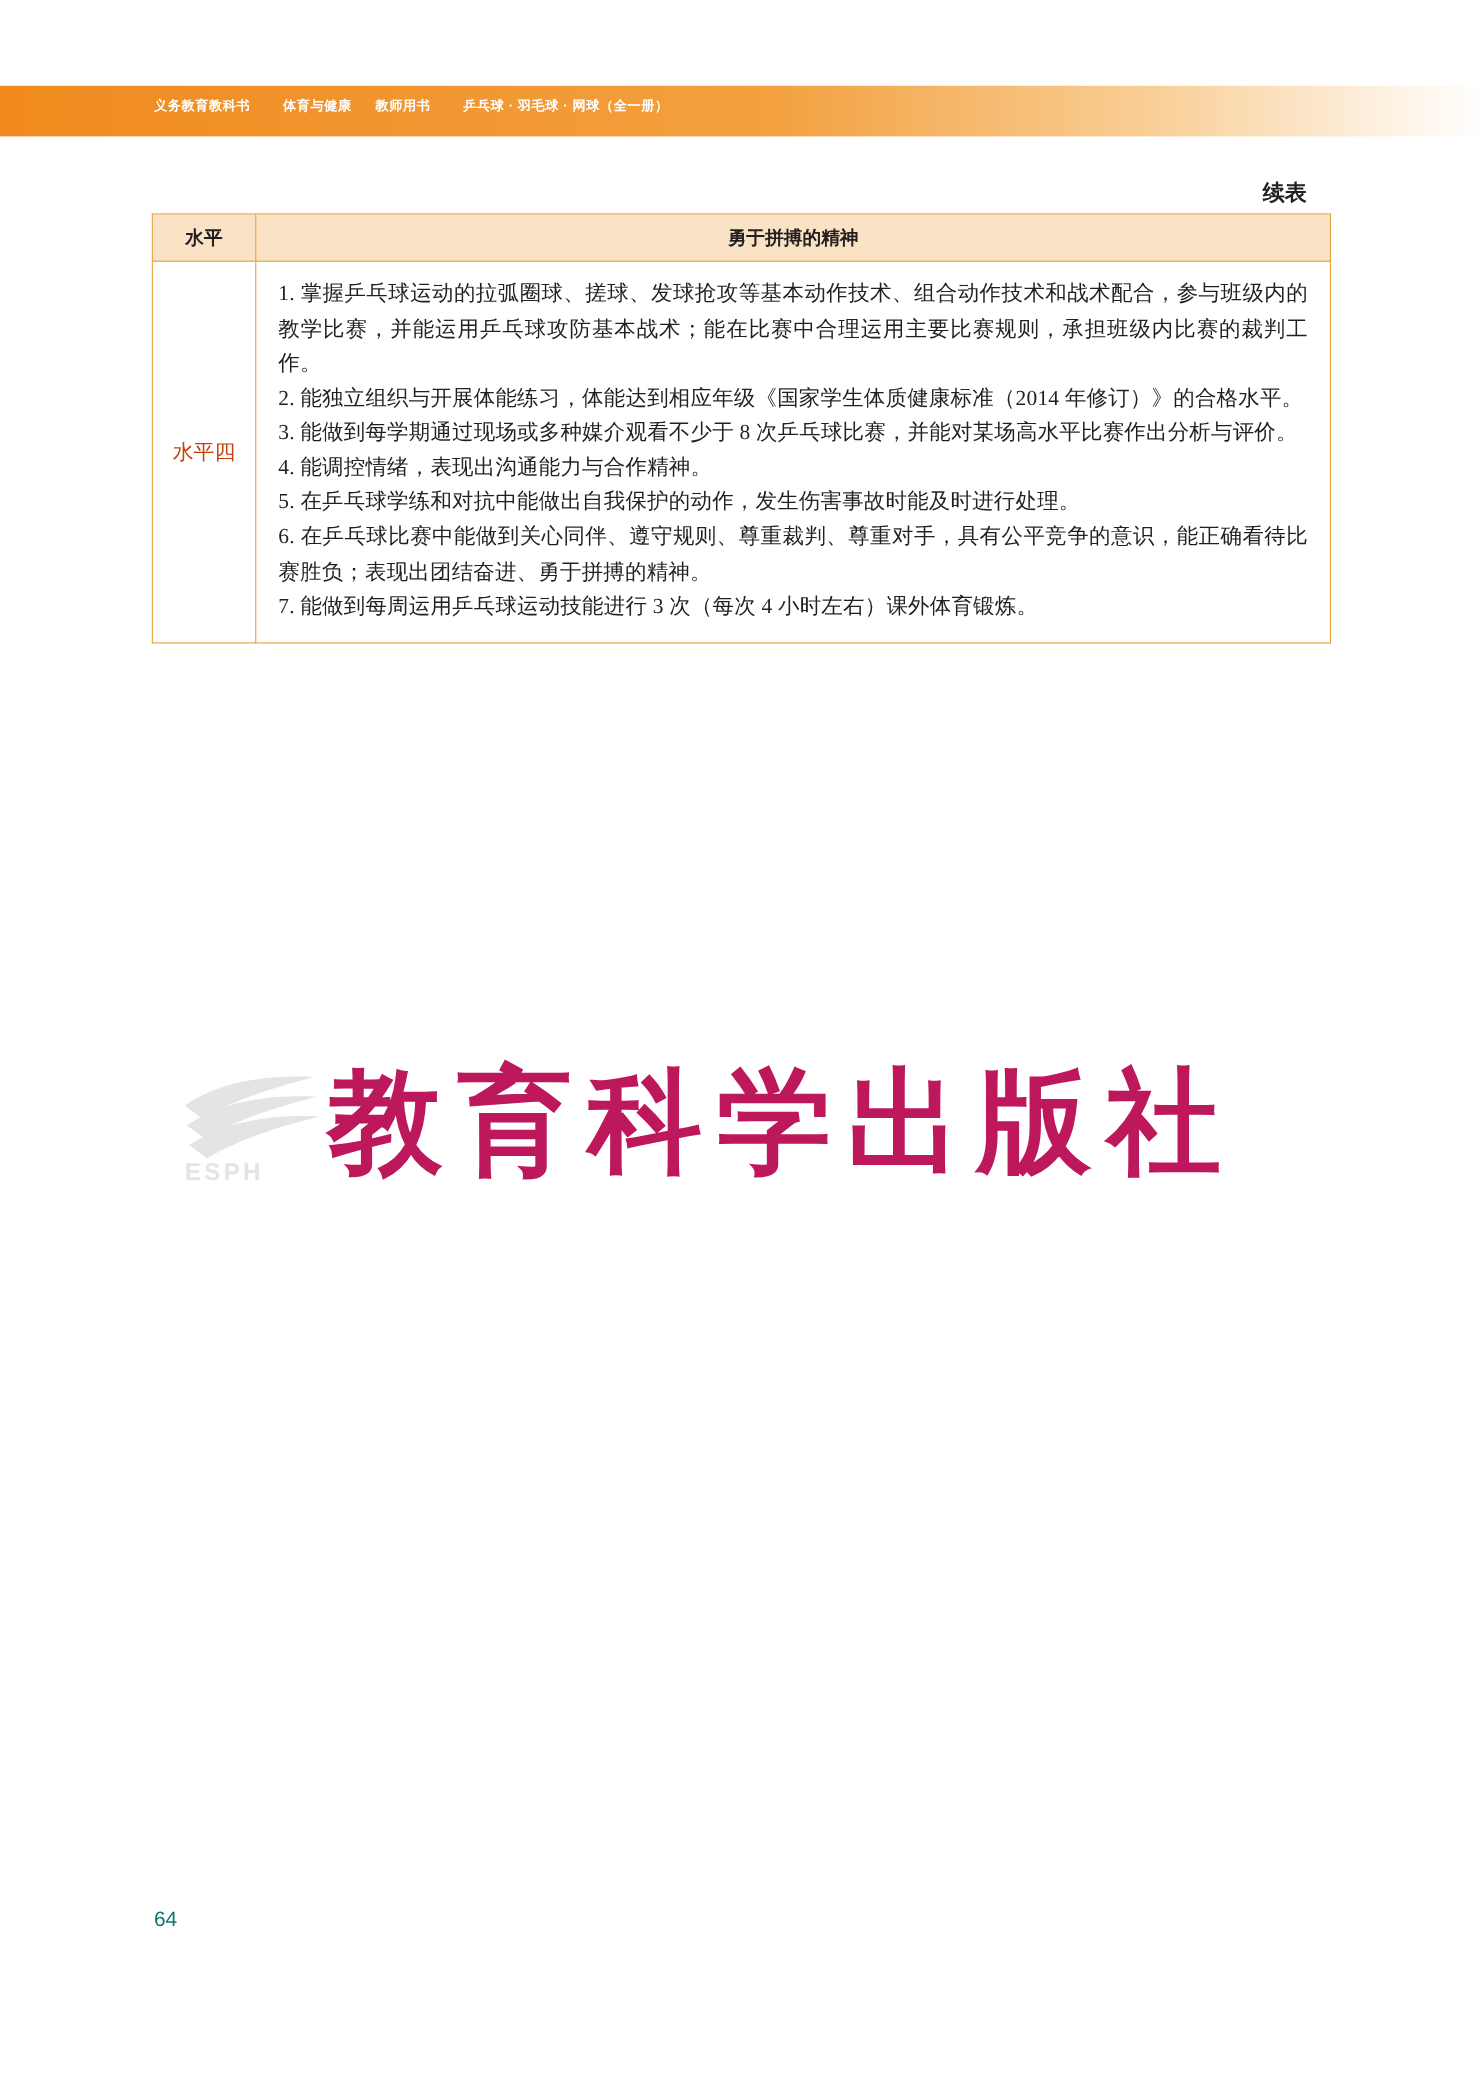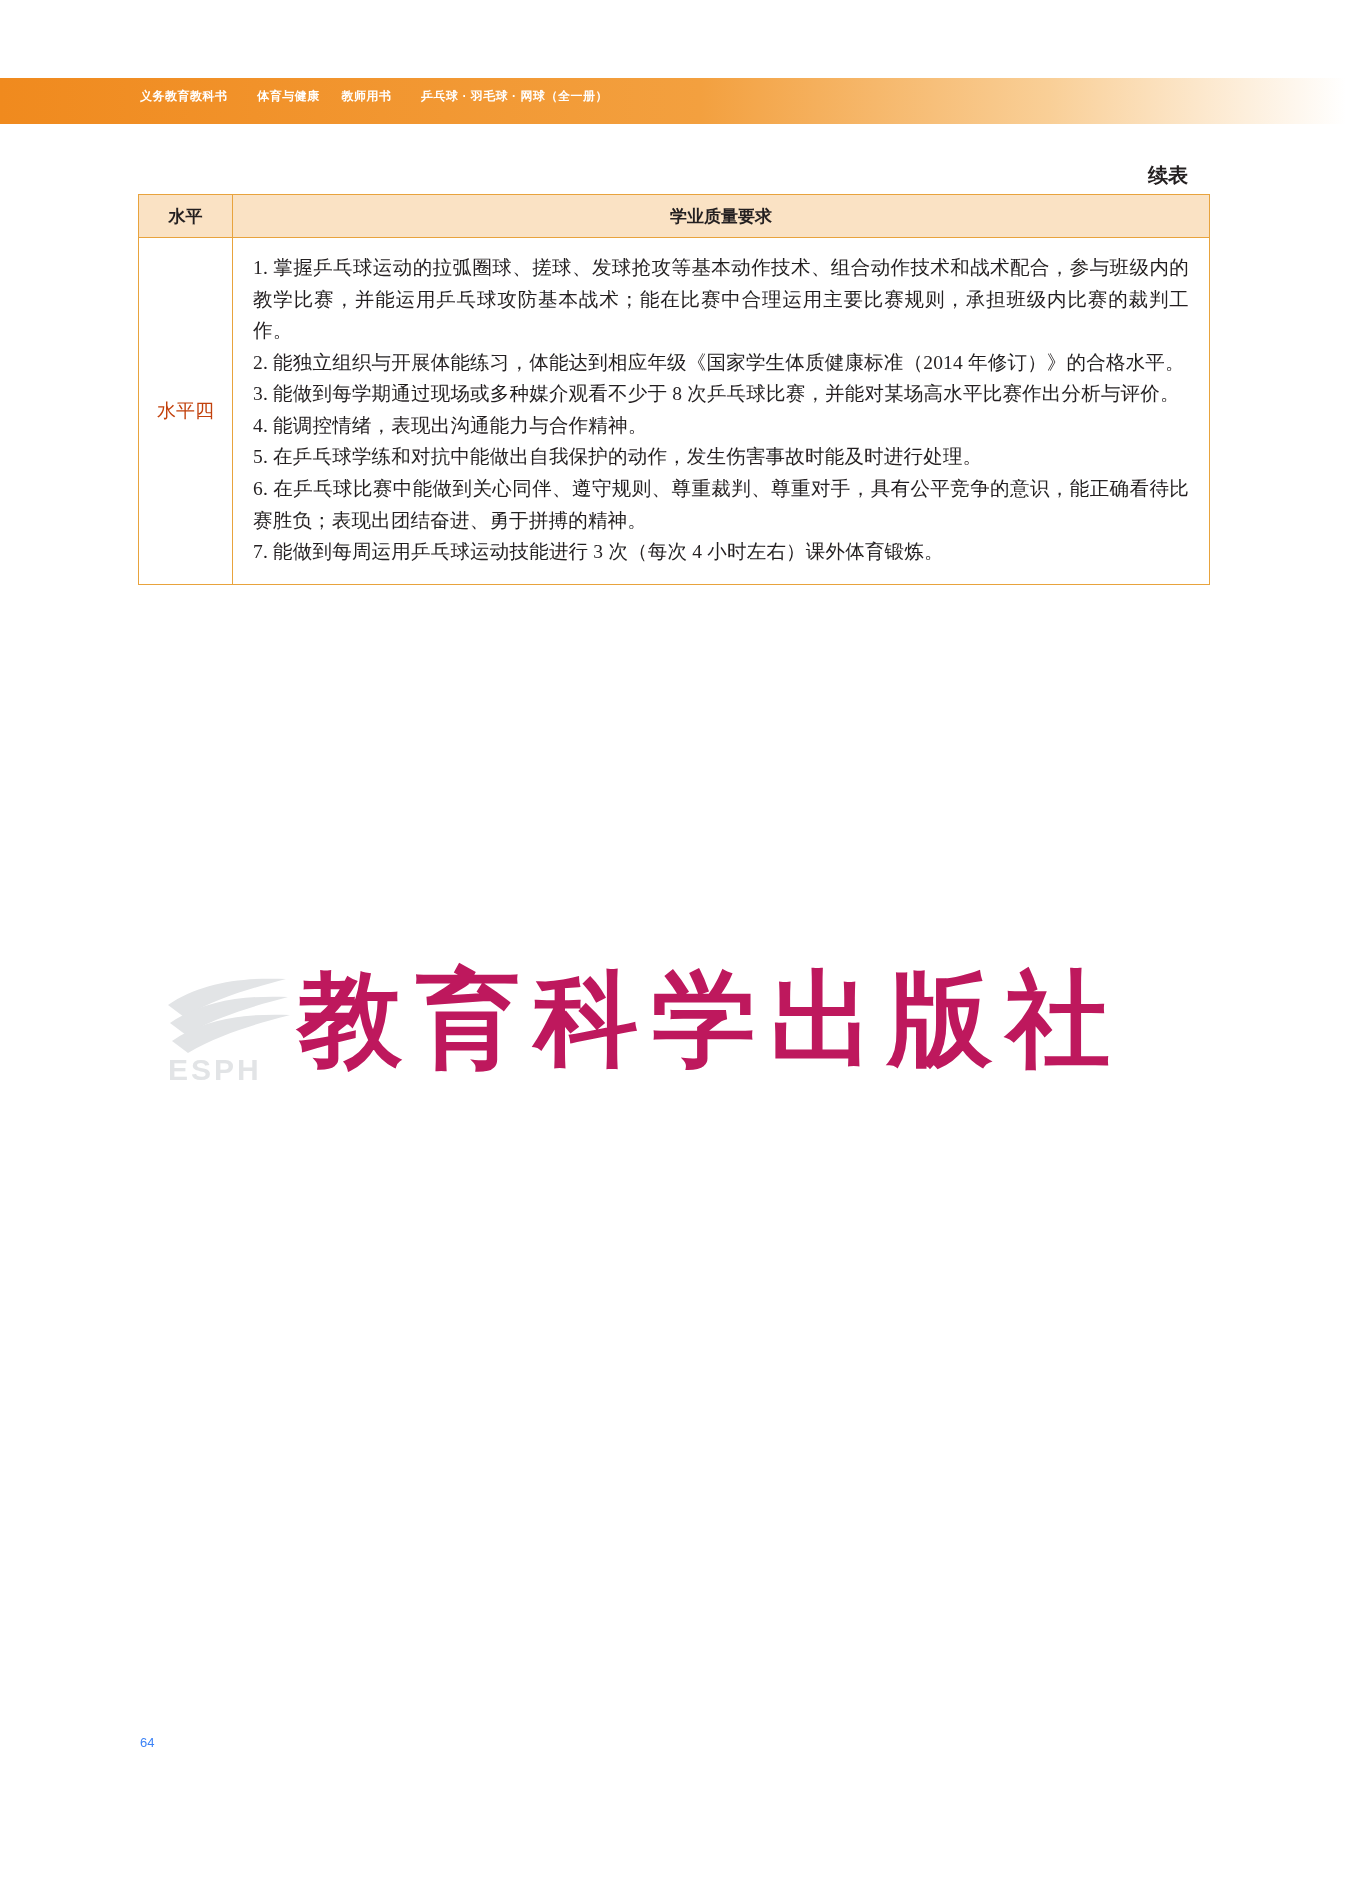--- a/index.html
+++ b/index.html
@@ -109,21 +109,21 @@
     width: 840px;
     height: 150px;
     pointer-events: none;
     user-select: none;
   }
   .wm-esph {
     position: absolute;
     left: 18px;
     top: 98px;
     font-family: "Liberation Sans", "DejaVu Sans", sans-serif;
-    font-size: 30px;
+    font-size: 22px;
     font-weight: bold;
     letter-spacing: 3px;
     color: #e2e4e6;
   }
   .wm-cn {
     position: absolute;
     left: 148px;
     top: -4px;
     font-family: "Liberation Serif", "DejaVu Serif", serif;
     font-size: 104px;
@@ -137,22 +137,22 @@
     left: 10px;
     top: 4px;
   }
 
   
   .page-num {
     position: absolute;
     left: 140px;
     top: 1735px;
     font-family: "Liberation Sans", "DejaVu Sans", sans-serif;
-    font-size: 13px;
-    color: #3b82f6;
+    font-size: 19px;
+    color: #0f766e;
   }
 </style>
 </head>
 <body>
 
 <div class="header-band"></div>
 <div class="header-text">
   <span class="seg">义务教育教科书</span>
   <span class="sp-lg"></span>
   <span class="seg">体育与健康</span>
@@ -166,21 +166,21 @@
 
 <div class="table-wrap">
   <table class="qtable">
     <colgroup>
       <col class="col-level">
       <col>
     </colgroup>
     <thead>
       <tr>
         <th>水平</th>
-        <th>学业质量要求</th>
+        <th>勇于拼搏的精神</th>
       </tr>
     </thead>
     <tbody>
       <tr>
         <td class="level-cell">水平四</td>
         <td class="content-cell">
           <p class="item">1. 掌握乒乓球运动的拉弧圈球、搓球、发球抢攻等基本动作技术、组合动作技术和战术配合，参与班级内的教学比赛，并能运用乒乓球攻防基本战术；能在比赛中合理运用主要比赛规则，承担班级内比赛的裁判工作。</p>
           <p class="item">2. 能独立组织与开展体能练习，体能达到相应年级《国家学生体质健康标准（2014 年修订）》的合格水平。</p>
           <p class="item">3. 能做到每学期通过现场或多种媒介观看不少于 8 次乒乓球比赛，并能对某场高水平比赛作出分析与评价。</p>
           <p class="item">4. 能调控情绪，表现出沟通能力与合作精神。</p>

